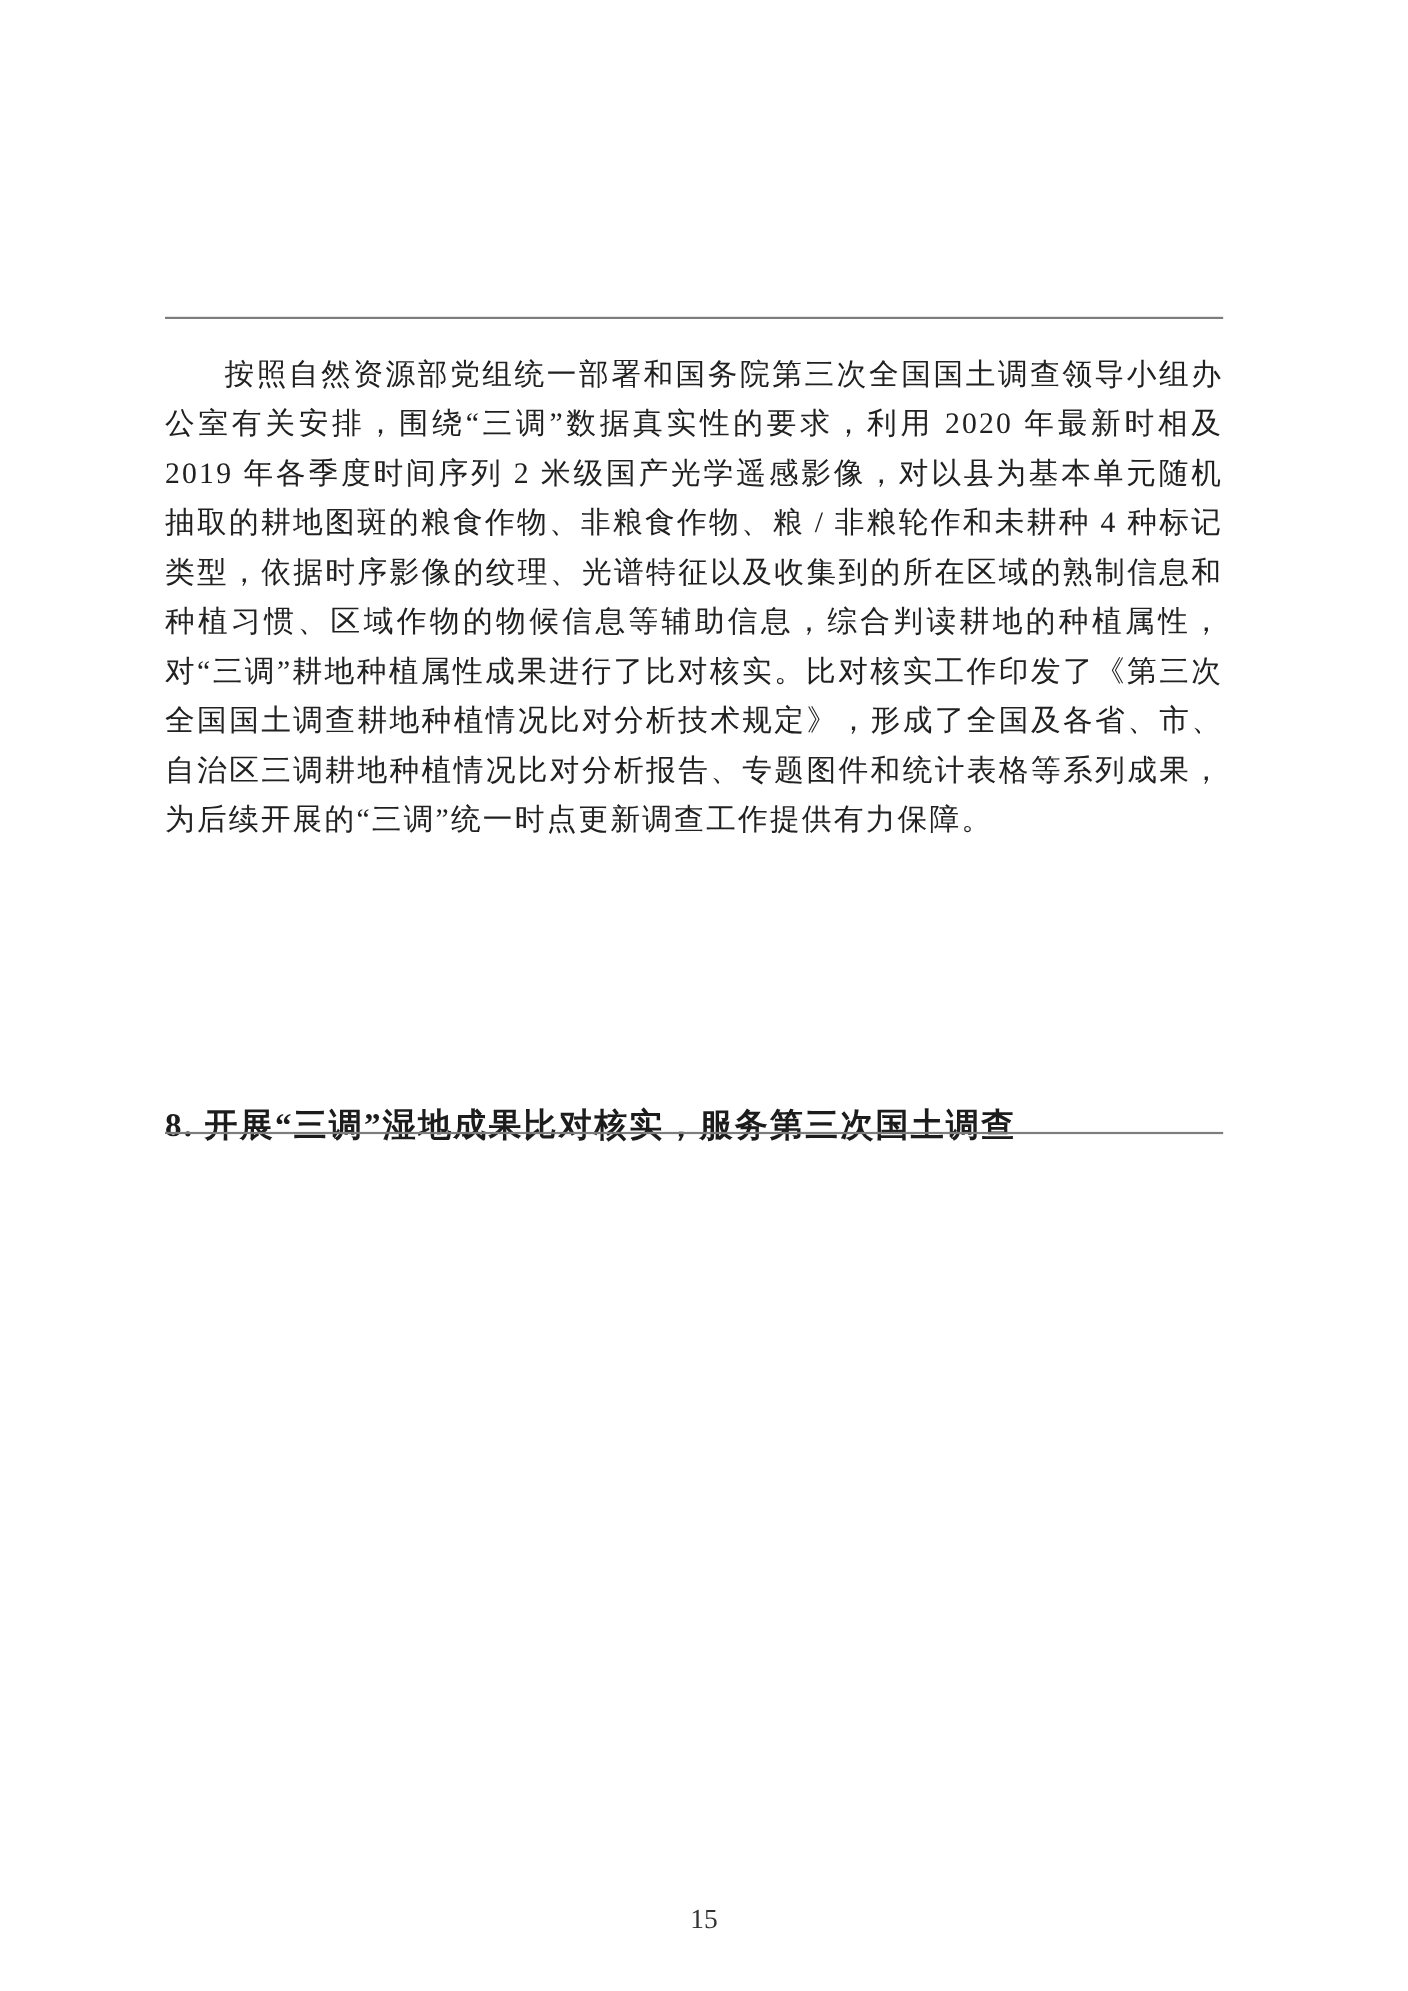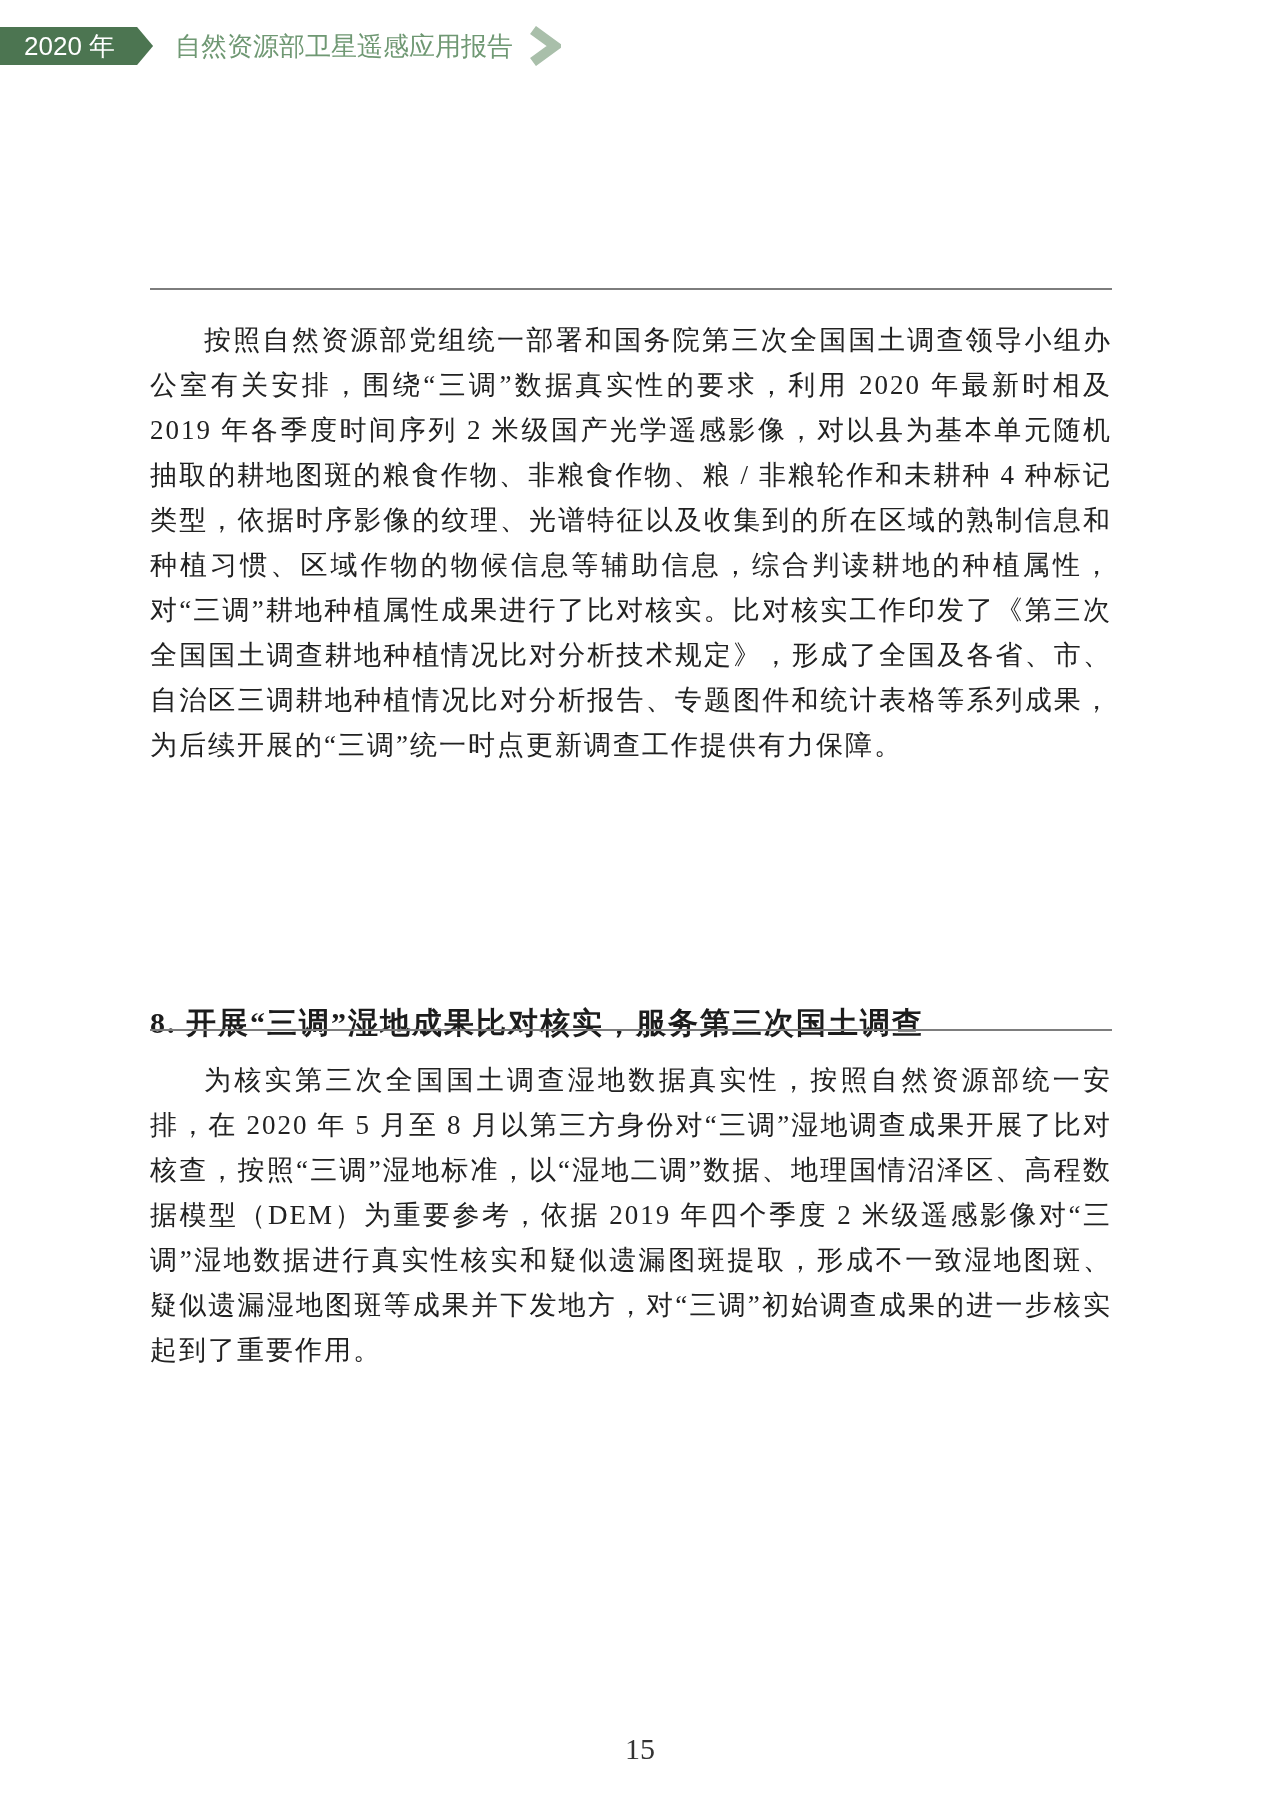--- a/index.html
+++ b/index.html
@@ -88,42 +88,32 @@
   }
   .body-15{top:318px;}
   .body-16{top:1058px;}
   
   .page-number{
     position:absolute;
     top:1732px;
     left:0;
     width:100%;
     text-align:center;
-    font-size:30px;
+    font-size:25px;
     color:#333333;
     font-family:"Liberation Serif","DejaVu Serif",serif;
   }
 </style>
 </head>
 <body>
 
 <div class="page">
 
-  <div class="header">
-    <div class="year-badge">2020 年</div>
-    <div class="report-title">自然资源部卫星遥感应用报告</div>
-    <div class="chevron">
-      <svg width="34" height="40" viewBox="0 0 34 40" aria-hidden="true">
-        <polyline points="6,4 28,20 6,36" fill="none" stroke="var(--chevron-green)" stroke-width="10" stroke-linecap="butt" stroke-linejoin="miter"></polyline>
-      </svg>
-    </div>
-  </div>
 
   <div class="rule rule-15"></div>
   <p class="bodytext body-15">按照自然资源部党组统一部署和国务院第三次全国国土调查领导小组办公室有关安排，围绕“三调”数据真实性的要求，利用 2020 年最新时相及 2019 年各季度时间序列 2 米级国产光学遥感影像，对以县为基本单元随机抽取的耕地图斑的粮食作物、非粮食作物、粮 / 非粮轮作和未耕种 4 种标记类型，依据时序影像的纹理、光谱特征以及收集到的所在区域的熟制信息和种植习惯、区域作物的物候信息等辅助信息，综合判读耕地的种植属性，对“三调”耕地种植属性成果进行了比对核实。比对核实工作印发了《第三次全国国土调查耕地种植情况比对分析技术规定》，形成了全国及各省、市、自治区三调耕地种植情况比对分析报告、专题图件和统计表格等系列成果，为后续开展的“三调”统一时点更新调查工作提供有力保障。</p>
 
   <h2 class="heading heading-16">8. 开展“三调”湿地成果比对核实，服务第三次国土调查</h2>
   <div class="rule rule-16"></div>
-  <p class="bodytext body-16">为核实第三次全国国土调查湿地数据真实性，按照自然资源部统一安排，在 2020 年 5 月至 8 月以第三方身份对“三调”湿地调查成果开展了比对核查，按照“三调”湿地标准，以“湿地二调”数据、地理国情沼泽区、高程数据模型（DEM）为重要参考，依据 2019 年四个季度 2 米级遥感影像对“三调”湿地数据进行真实性核实和疑似遗漏图斑提取，形成不一致湿地图斑、疑似遗漏湿地图斑等成果并下发地方，对“三调”初始调查成果的进一步核实起到了重要作用。</p>
 
   <div class="page-number">15</div>
 
 </div>
 
 </body></html>

